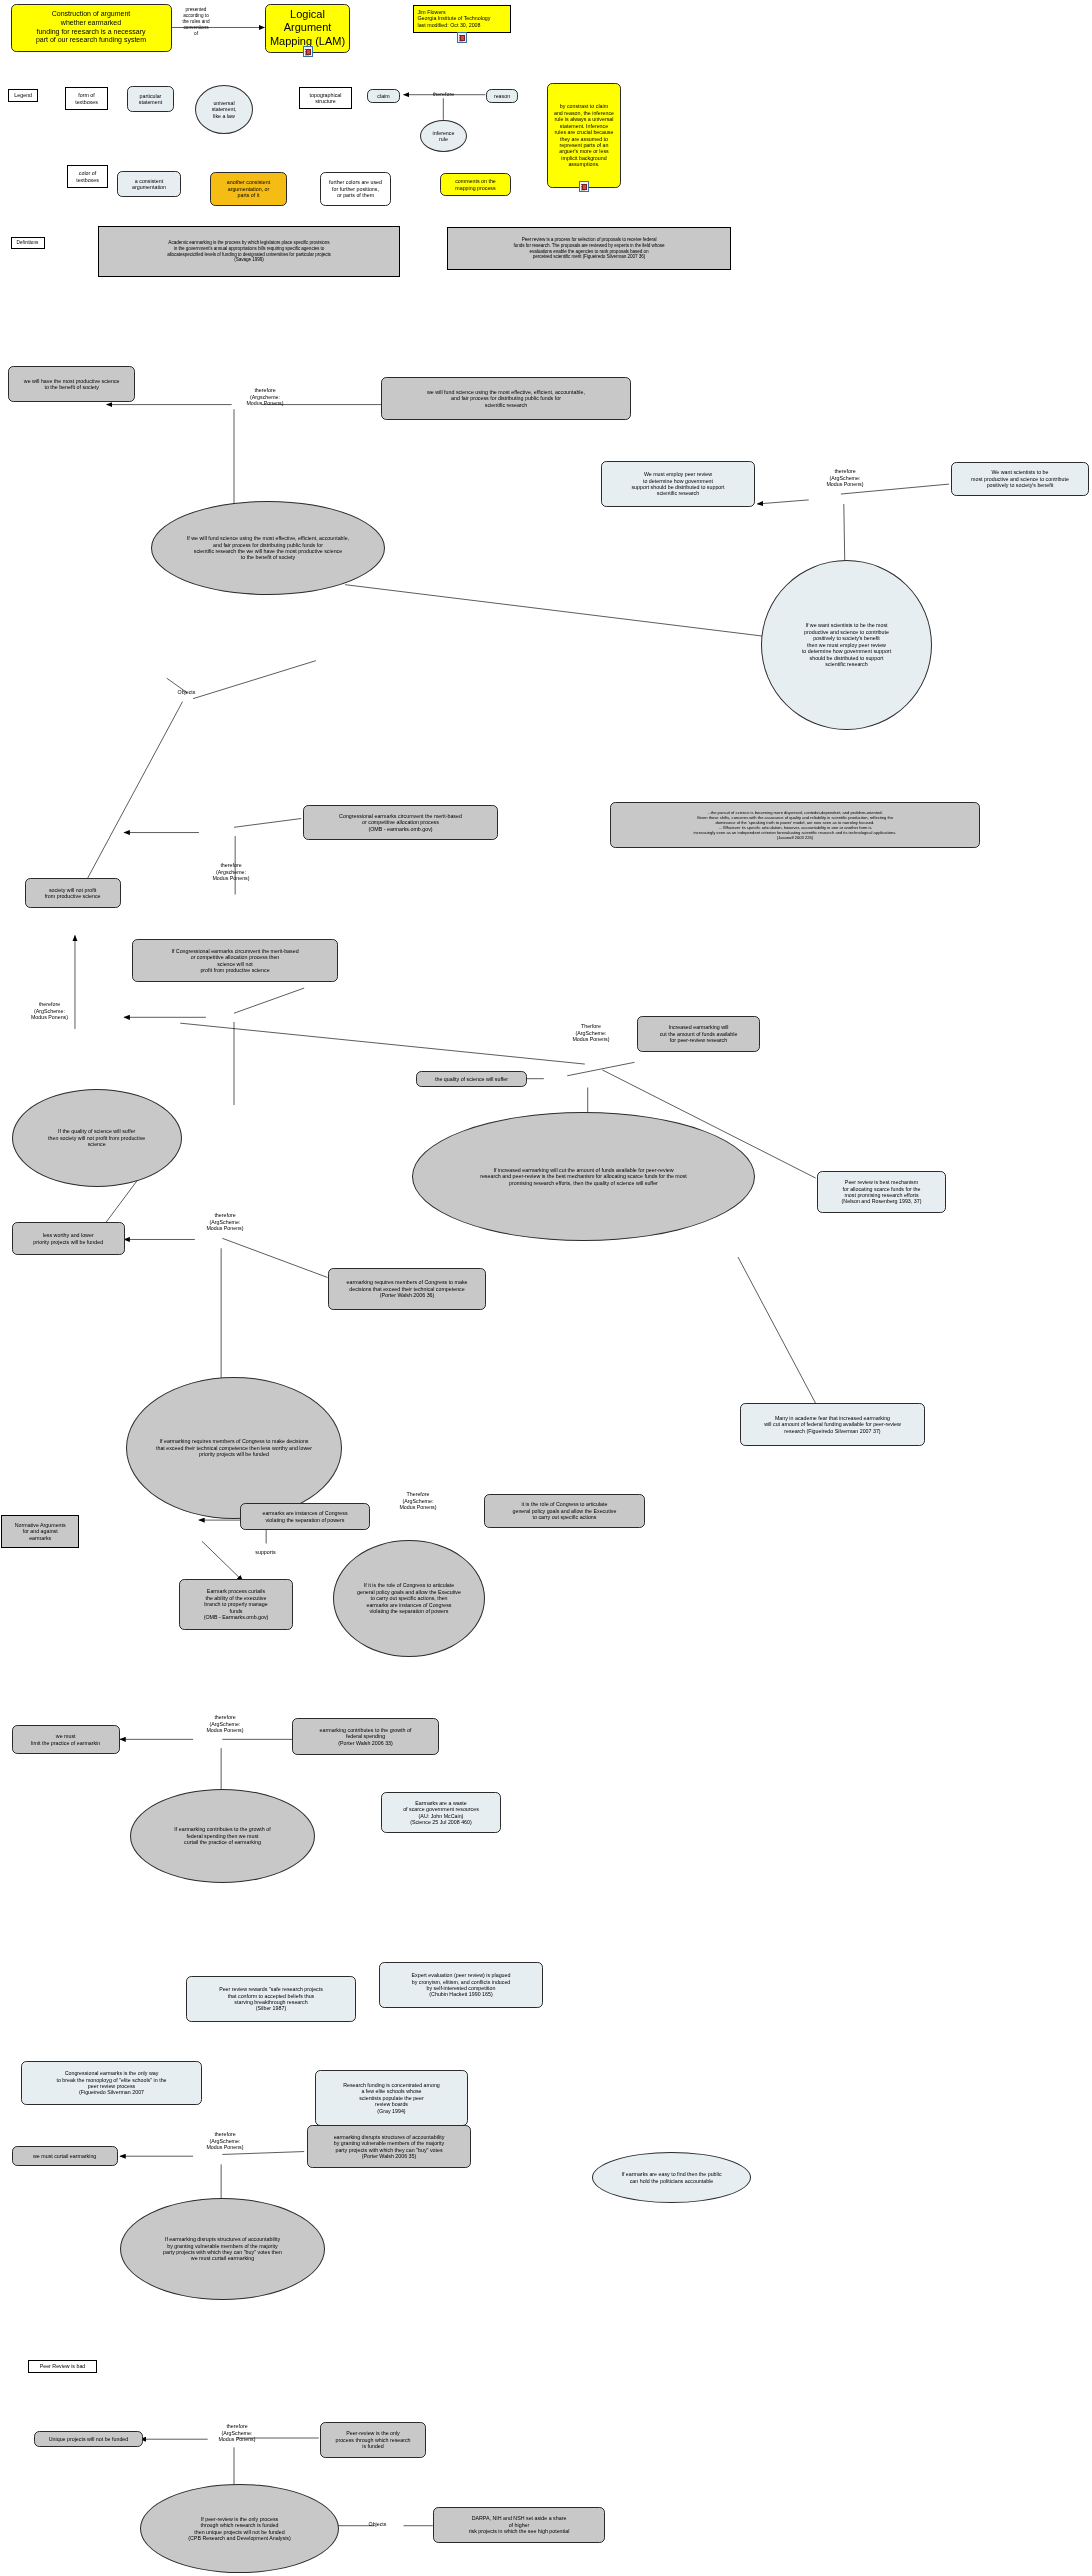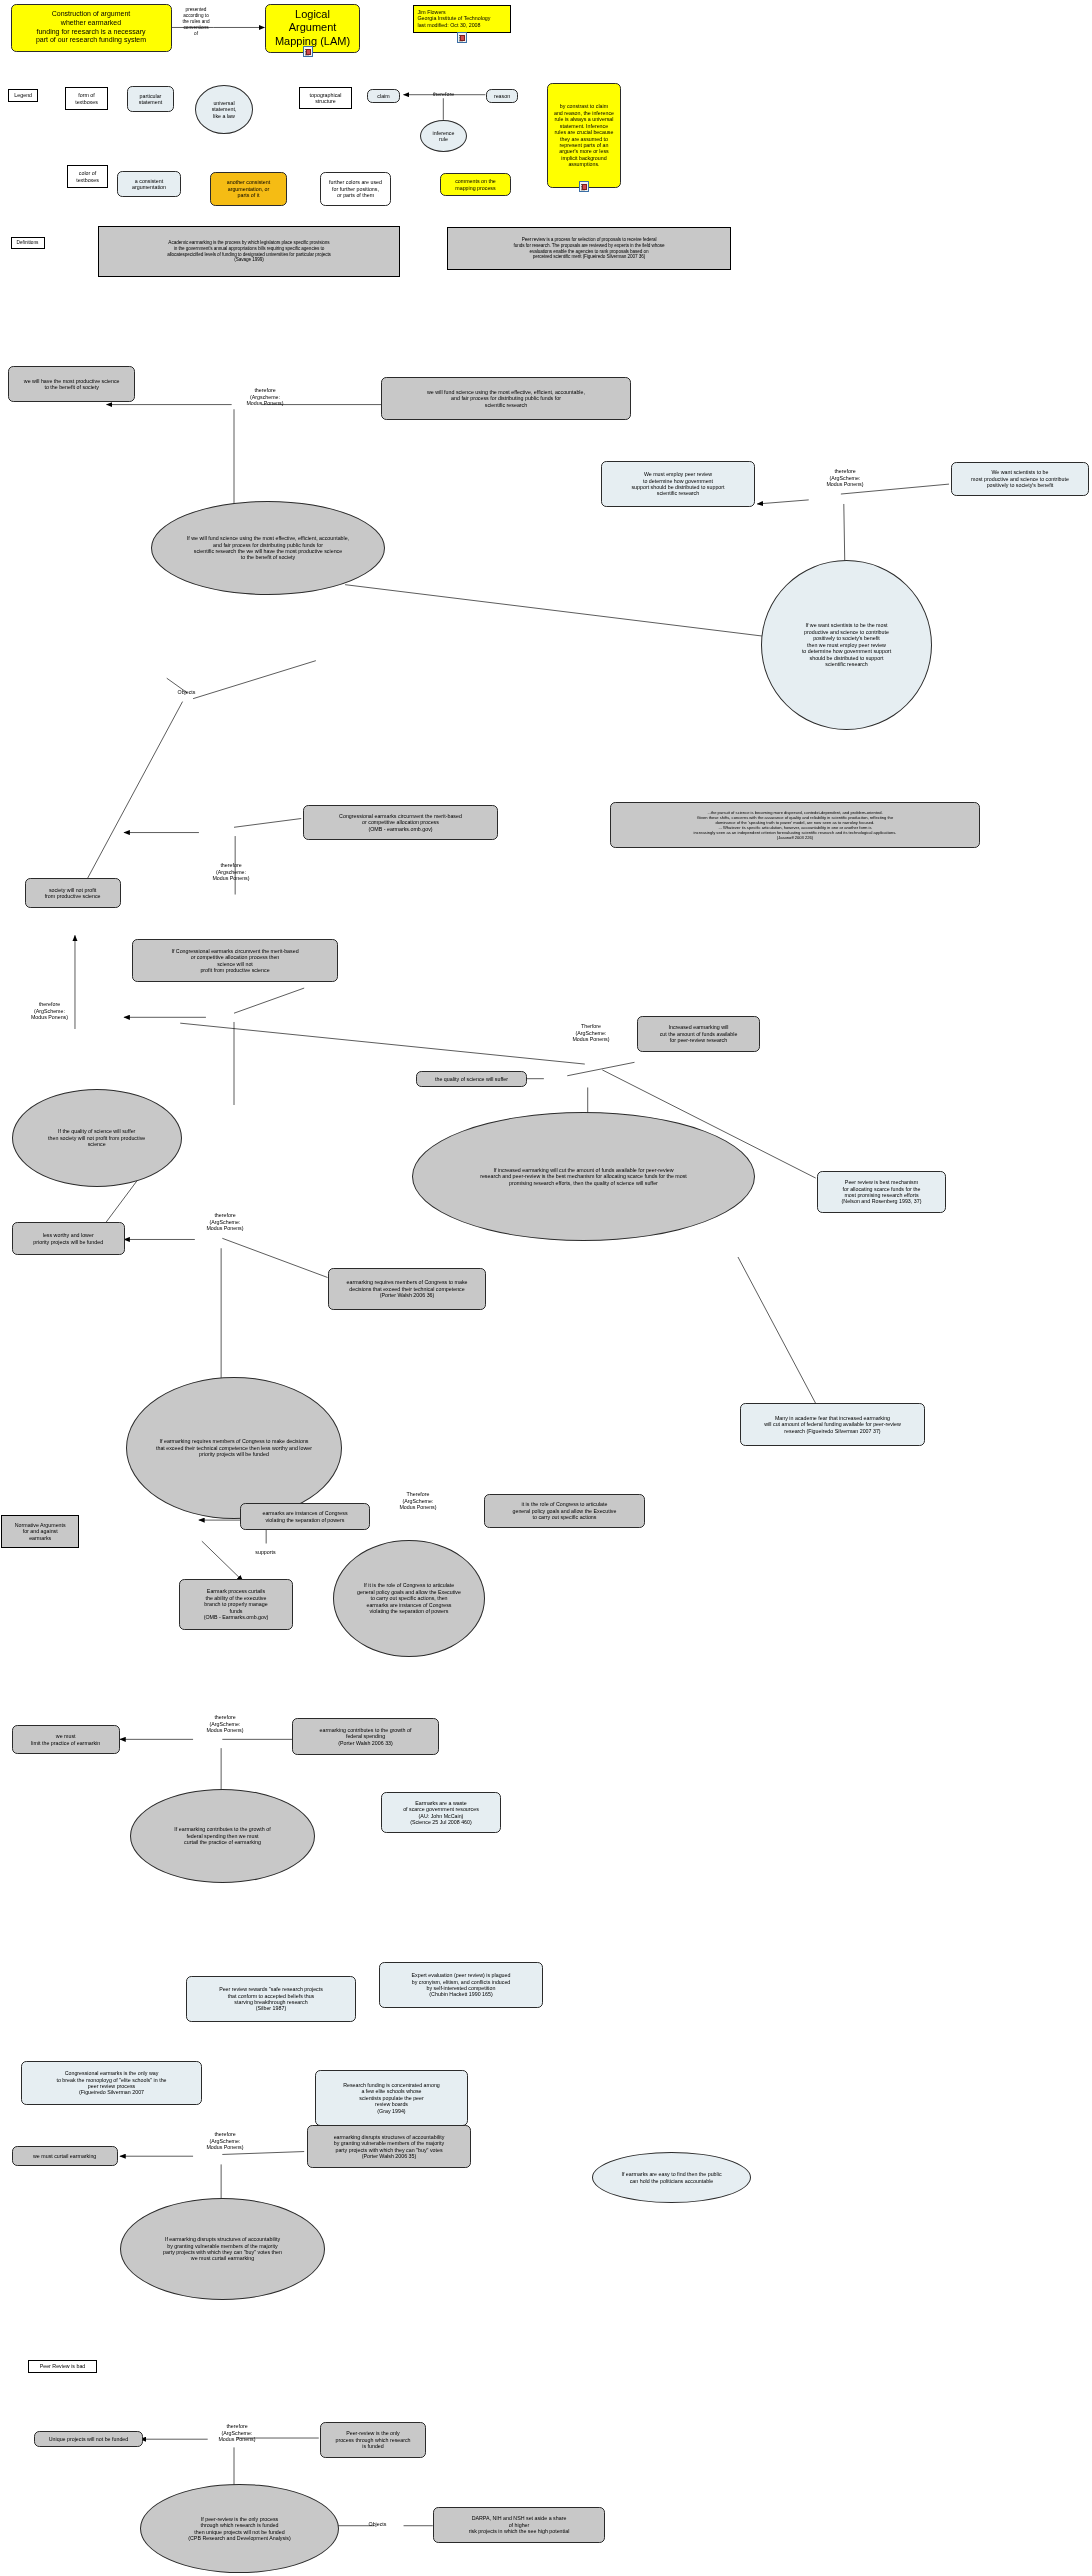--- a/index.html
+++ b/index.html
@@ -149,21 +149,21 @@
 whether earmarked
 funding for reesarch is a necessary
 part of our research funding system</div>
 
   <div class="plain fs8" style="left:175px; top:7px; width:42px;">presented
 according to
 the rules and
 conventions
 of</div>
 
-  <div class="node round c-yellow hdr-title" style="left:265px; top:3.5px; width:95px; height:49px;">Logical
+  <div class="node round c-yellow hdr-title" style="left:265px; top:3.5px; width:85px; height:49px;">Logical
 Argument
 Mapping (LAM)</div>
   <div class="note-icon" style="left:303px; top:46px;"></div>
 
   <div class="node rect c-yellow fs9" style="left:413px; top:4.7px; width:98px; height:28px; justify-content:flex-start; text-align:left; padding-left:3.5px;">Jim Flowers
 Georgia Institute of Technology
 last modified: Oct 30, 2008</div>
   <div class="note-icon" style="left:457px; top:32px;"></div>
 
   <div class="node rect c-white fs9" style="left:8.2px; top:89px; width:30px; height:13px;">Legend</div>

